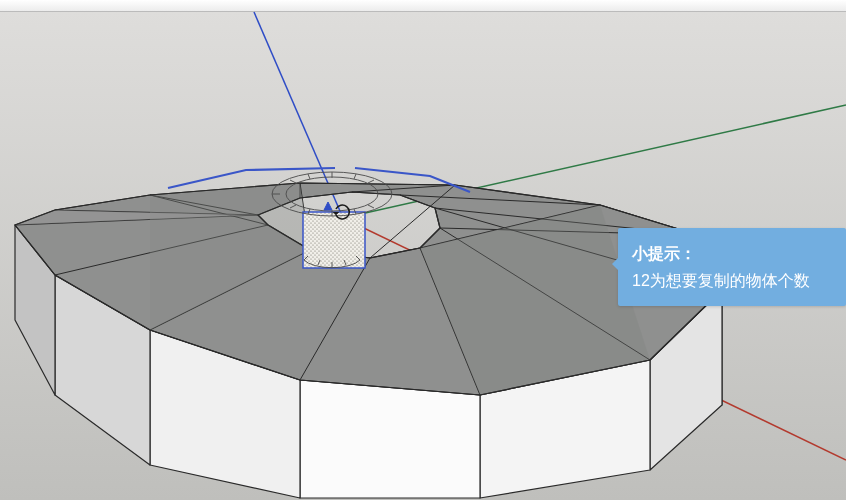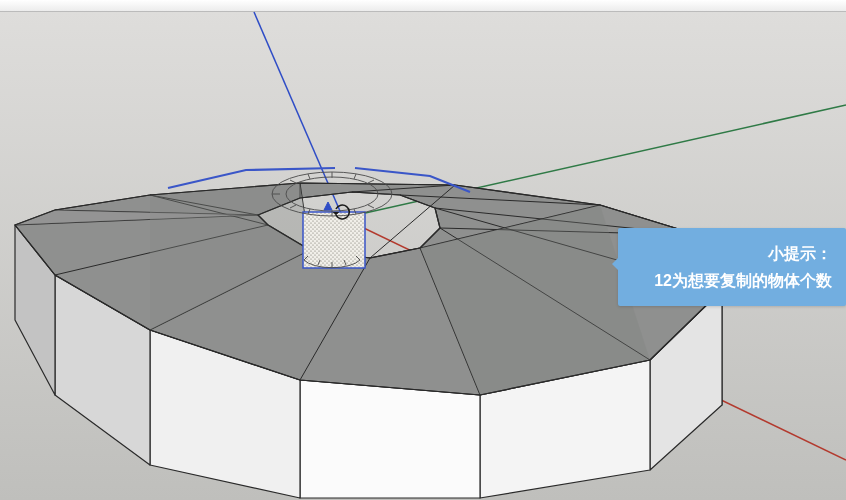--- a/index.html
+++ b/index.html
@@ -31,33 +31,33 @@
     height: 500px;
   }
   .tooltip {
     position: absolute;
     background: #72aee0;
     color: #fff;
     font-size: 16px;
     line-height: 1.7;
     padding: 12px 14px;
     border-radius: 2px;
-    text-align: right;
+    text-align: left;
     box-shadow: 0 1px 3px rgba(0,0,0,.15);
   }
   .tooltip::before {
     content: "";
     position: absolute;
     left: -14px;
     top: 28px;
     border: 8px solid transparent;
     border-right-color: #72aee0;
   }
   .title { font-weight: 600; display: block; }
-  .body { display: block; font-weight: bold; }
+  .body { display: block; }
 </style>
 </head>
 <body>
 
 <div class="viewport">
   <div class="top-strip"></div>
 
   <svg class="scene" viewBox="0 0 846 500">
 
     <defs>

